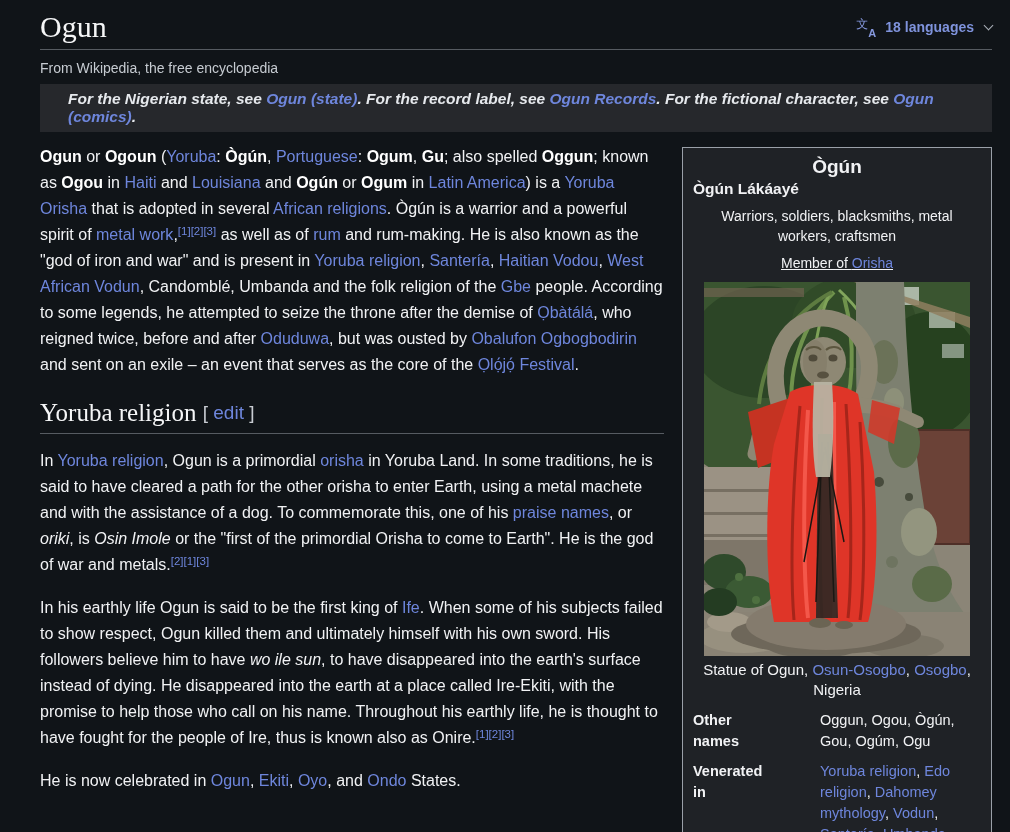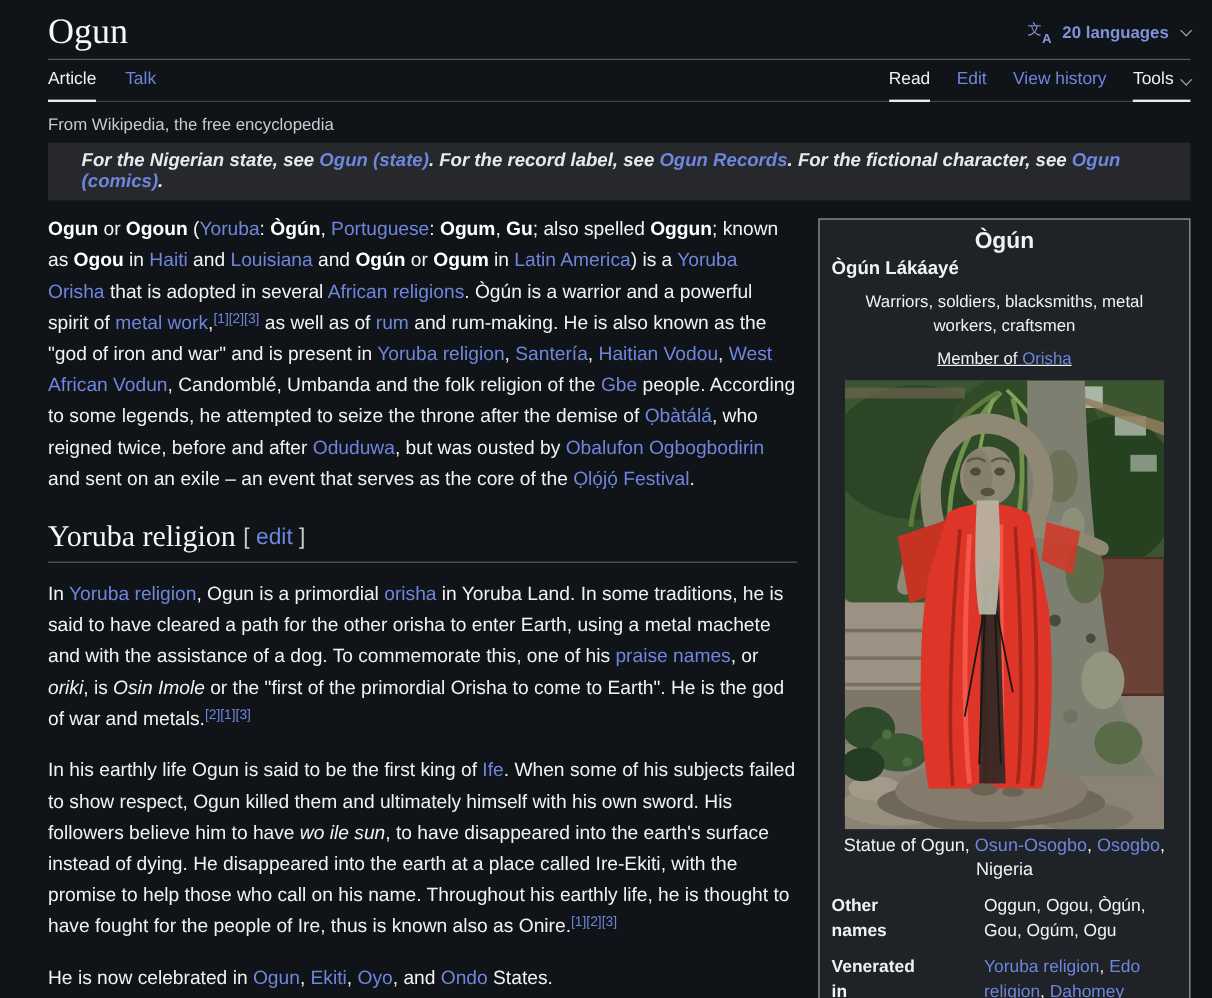--- a/index.html
+++ b/index.html
@@ -82,37 +82,25 @@
 
 <div class="content">
 
   <div class="header-row">
     <h1>Ogun</h1>
     <div class="lang-btn">
       <span class="langicon">
           <span class="zh">文</span>
           <span class="en">A</span>
         </span>
-      <span>20 languages</span>
+      <span>18 languages</span>
       <span class="chev"></span>
     </div>
   </div>
 
-  <div class="tabs-row">
-    <div class="tabs-left">
-      <span class="tab active">Article</span>
-      <span class="tab">Talk</span>
-    </div>
-    <div class="tabs-right">
-      <span class="tab active">Read</span>
-      <span class="tab">Edit</span>
-      <span class="tab">View history</span>
-      <span class="tab active"><span>Tools</span><span class="chev"></span></span>
-    </div>
-  </div>
 
   <div class="tagline">From Wikipedia, the free encyclopedia</div>
 
   <div class="hatnote"><span class="">For the Nigerian state, see </span><span class="wl">Ogun (state)</span><span class="">. For the record label, see </span><span class="wl">Ogun Records</span><span class="">. For the fictional character, see </span><span class="wl">Ogun (comics)</span><span class="">.</span></div>
 
   <div class="article-body">
 
     <aside class="infobox">
       <div class="ib-title">Ògún</div>
       <div class="ib-sub">Ògún Lákáayé</div>

